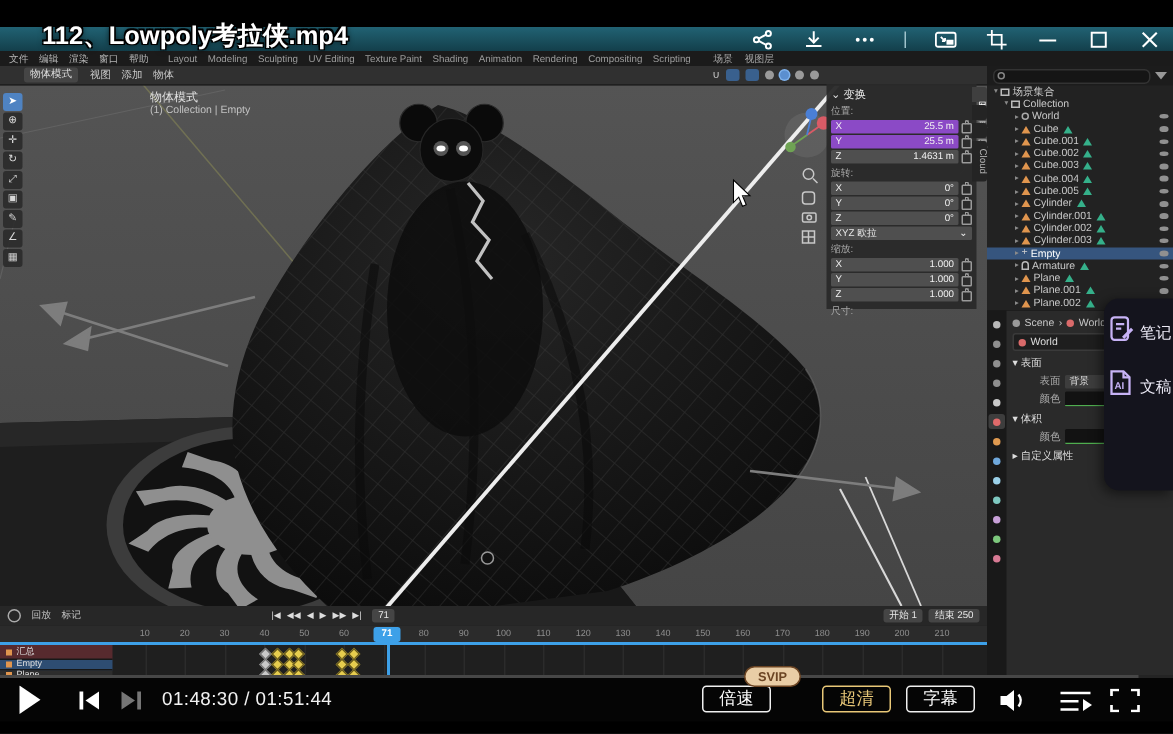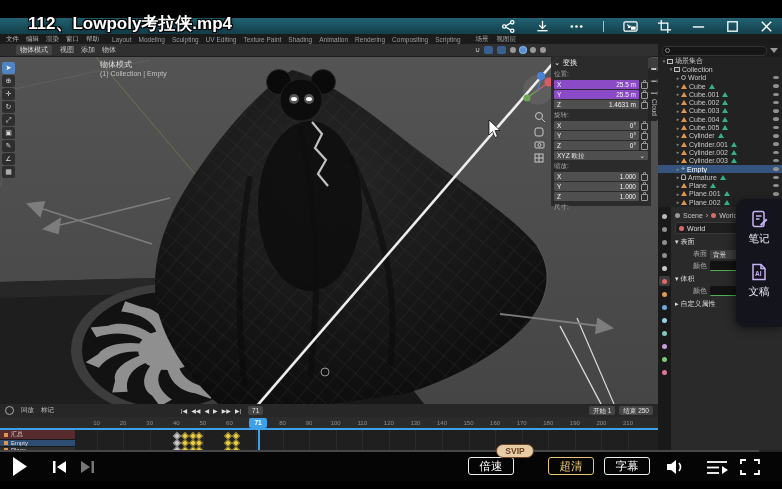--- a/index.html
+++ b/index.html
@@ -115,21 +115,21 @@
   .chandot{width:4px;height:4px;background:#e0954e;flex:none;}
   .kf{position:absolute;width:4px;height:4px;transform:rotate(45deg);background:#e7cd4e;border:1px solid #6b5d1e;z-index:2;}
   .kf.kgrey{background:#c9c9c9;border-color:#777;}
   .phline{position:absolute;left:258px;top:24px;bottom:0;width:2px;background:#3da0e8;z-index:4;}
   .phpill{position:absolute;left:249px;top:14px;width:18px;height:10px;background:#3da0e8;border-radius:2px;
           color:#fff;font-size:6.5px;font-weight:bold;text-align:center;line-height:10px;z-index:5;}
   
   .sidefloat{position:absolute;right:0;top:199px;width:46px;height:118px;background:#14141d;z-index:35;
              border-radius:10px 0 0 10px;display:flex;flex-direction:column;align-items:center;
              padding-top:10px;gap:16px;box-shadow:-2px 2px 8px rgba(0,0,0,.5);}
-  .sitem{display:flex;flex-direction:column;align-items:center;gap:3px;color:#eceaf6;font-size:10.5px;}
+  .sitem{display:flex;align-items:flex-end;gap:3px;color:#eceaf6;font-size:10.5px;}
   
   .seek{position:absolute;left:0;top:450px;width:782px;height:2px;background:#242424;z-index:30;}
   .seekfill{height:100%;background:#474747;}
   .controls{position:absolute;left:0;top:452px;width:782px;height:29px;background:#050505;z-index:31;}
   .cbtn{position:absolute;top:5px;width:44px;height:16px;border:1.5px solid #f0f0f0;border-radius:3px;
         color:#fff;font-size:11.5px;line-height:16px;text-align:center;}
   .cbtn.gold{border-color:#e9c878;color:#e9c878;}
   .svip{position:absolute;left:496px;top:-8px;width:36px;height:12px;background:#e9cda6;border:1.5px solid #6b4423;
         border-radius:7px;color:#6b4423;font-weight:bold;font-size:8.5px;line-height:12px;text-align:center;z-index:6;}
   .ctime{position:absolute;left:108px;top:7px;font-size:12.5px;color:#f2f2f2;letter-spacing:.3px;}
@@ -808,20 +808,23 @@
         <polygon points="1,0 1,19 15,9.5" fill="#fff"></polygon>
       </svg>
     <svg width="15" height="14" viewBox="0 0 15 14" style="position:absolute;left:52px;top:8px;">
         <rect x="1" y="1" width="2.5" height="12" fill="#fff"></rect>
         <polygon points="14,1 14,13 5,7" fill="#fff"></polygon>
       </svg>
     <svg width="15" height="14" viewBox="0 0 15 14" style="position:absolute;left:80px;top:8px;opacity:.45;">
         <polygon points="1,1 1,13 10,7" fill="#fff"></polygon>
         <rect x="11.5" y="1" width="2.5" height="12" fill="#fff"></rect>
       </svg>
+    <div class="ctime">
+      <span>01:48:30</span> <span>/</span> <span>01:51:44</span>
+    </div>
     <div class="cbtn" style="left:468px;">倍速</div>
     <div class="svip">SVIP</div>
     <div class="cbtn gold" style="left:548px;">超清</div>
     <div class="cbtn" style="left:604px;">字幕</div>
     <svg width="24" height="16" viewBox="0 0 24 16" style="position:absolute;left:666px;top:7px;">
         <polygon points="1,5 5,5 10,1 10,15 5,11 1,11" fill="#fff"></polygon>
         <path d="M13 4 Q16 8 13 12" stroke="#fff" stroke-width="1.6" fill="none"></path>
         <path d="M16 2 Q20.5 8 16 14" st="" roke="#fff" stroke-width="1.6" fill="none"></path>
       </svg>
     <svg width="22" height="15" viewBox="0 0 22 15" style="position:absolute;left:706px;top:8px;">

